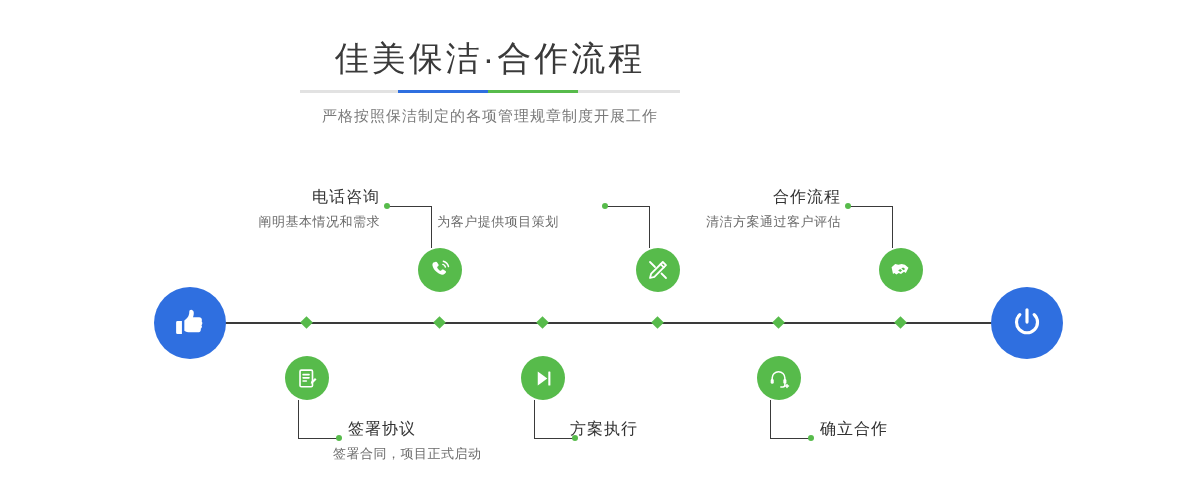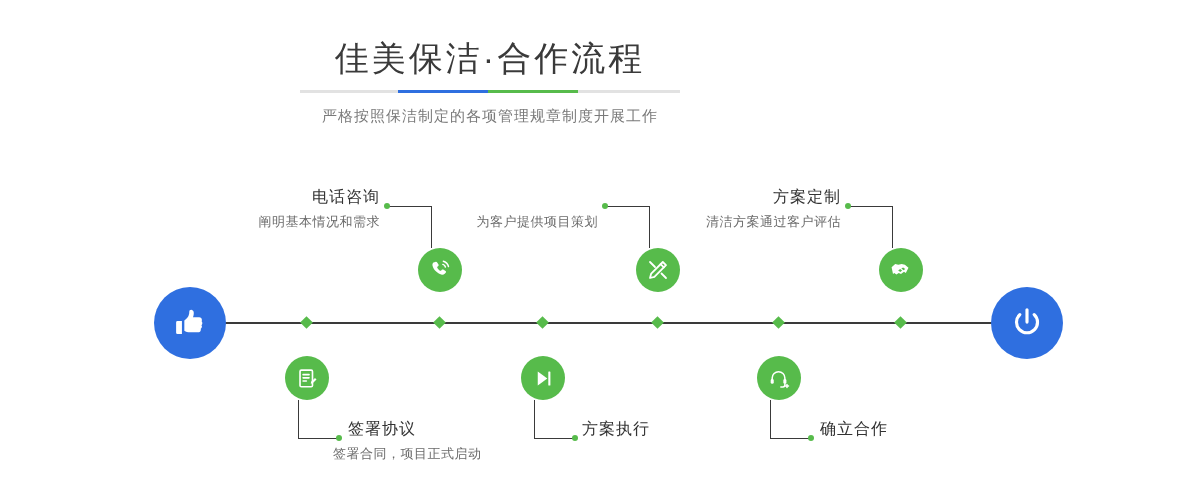--- a/index.html
+++ b/index.html
@@ -230,55 +230,55 @@
         <path d="M14.6 6.2l3.2 3.2"></path>
         <path d="M4 4l5 5"></path>
         <path d="M15.5 15.5L20 20"></path>
       </svg>
     </span>
   </div>
   <div class="diamond" style="left:653px; top:158px;"></div>
   <div class="connector v" style="left:649px; top:46px; height:42px;"></div>
   <div class="connector h" style="left:607px; top:46px; width:43px;"></div>
   <div class="dot" style="left:602px; top:43px;"></div>
-  <div class="label above" style="left:398px; top:50px; width:200px; text-align:right;">
+  <div class="label above" style="left:398px; top:50px; width:200px; text-align:center;">
     <div class="lab-desc">为客户提供项目策划</div>
   </div>
 
   <div class="node" style="left:521px; top:196px;">
     <span>
       <svg width="23" height="23" viewBox="0 0 24 24" fill="#ffffff">
         <path d="M6 4.6l10 7.4-10 7.4z"></path>
         <rect x="17" y="4.6" width="2.2" height="14.8" rx="0.6"></rect>
       </svg>
     </span>
   </div>
   <div class="diamond" style="left:538px; top:158px;"></div>
   <div class="connector v" style="left:534px; top:240px; height:38px;"></div>
   <div class="connector h" style="left:534px; top:278px; width:40px;"></div>
   <div class="dot" style="left:572px; top:275px;"></div>
-  <div class="label below" style="left:582px; top:258px;">
+  <div class="label below" style="left:570px; top:258px;">
     <div class="lab-title">方案执行</div>
   </div>
 
   <div class="node" style="left:879px; top:88px;">
     <span>
       <svg width="24" height="24" viewBox="0 0 24 24" fill="#ffffff">
         <path d="M2.6 9.2l3.6-3.1 3.1.6 3.4-.6 3.2.7 3.6 2.9-2.7 5.4-1.8-1.3-3 2.3-2.2-1-2.4 1.5-2.1-1.5-1.3 1z"></path>
         <path d="M9.2 12.4l2.1 1.6 1.8-1.4-2-1.5z" fill="#57bb4b"></path>
         <path d="M12.4 10.6l2.2 1.7 1.6-1.3-2.1-1.6z" fill="#57bb4b"></path>
       </svg>
     </span>
   </div>
   <div class="diamond" style="left:896px; top:158px;"></div>
   <div class="connector v" style="left:892px; top:46px; height:42px;"></div>
   <div class="connector h" style="left:850px; top:46px; width:43px;"></div>
   <div class="dot" style="left:845px; top:43px;"></div>
   <div class="label above" style="left:711px; top:26px; width:130px; text-align:right;">
-    <div class="lab-title">方案定制</div>
+    <div class="lab-title">合作流程</div>
   </div>
   <div class="label above" style="left:641px; top:50px; width:200px; text-align:right;">
     <div class="lab-desc">清洁方案通过客户评估</div>
   </div>
 
   <div class="node" style="left:757px; top:196px;">
     <span>
       <svg width="23" height="23" viewBox="0 0 24 24" fill="none" stroke="#ffffff" stroke-width="1.6" stroke-linecap="round" stroke-linejoin="round">
         <path d="M4.4 13.6v-2.1a6.6 6.6 0 0 1 13.2 0v2.1"></path>
         <rect x="2.8" y="12.6" width="3.2" height="5" rx="1.5" fill="#ffffff" stroke="none"></rect>

